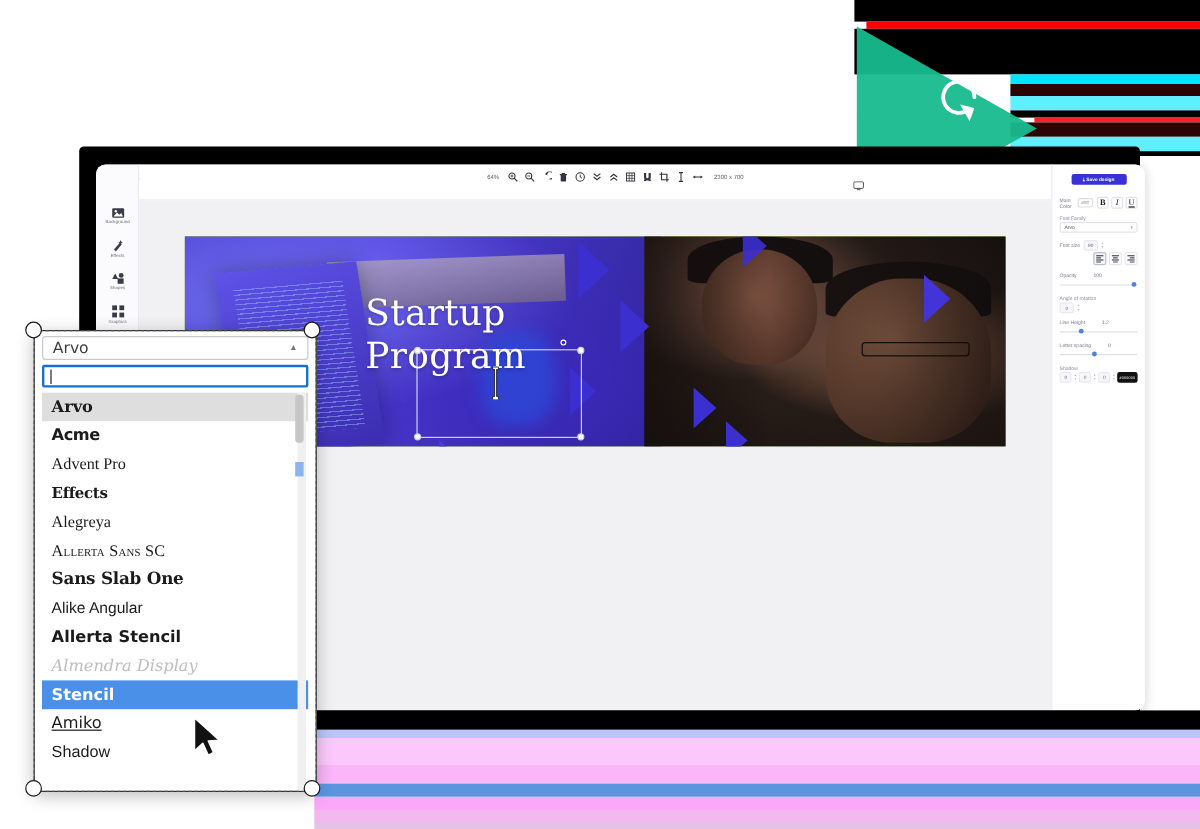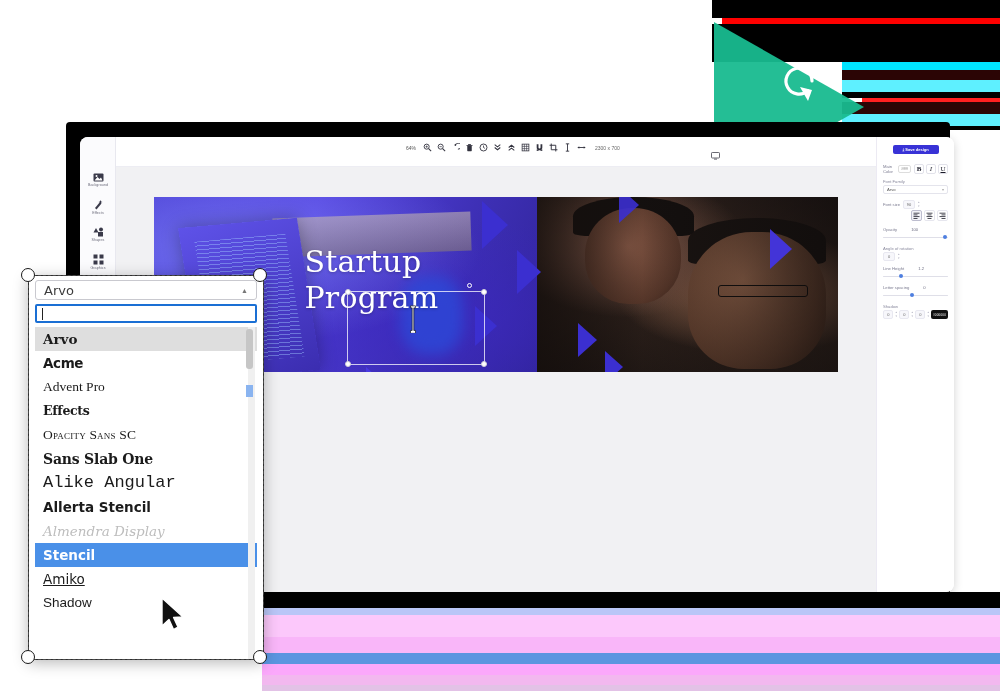--- a/index.html
+++ b/index.html
@@ -230,21 +230,21 @@
   .dd-item.current { background:#dedede; }
   .dd-item.selected { background:#4a90e8; color:#fff; }
   .f-arvo { font-family:"DejaVu Serif", serif; font-weight:bold; }
   .f-abhaya { font-family:"Liberation Serif", serif; }
   .f-acme { font-family:"DejaVu Sans", sans-serif; font-weight:bold; letter-spacing:-.4px;}
   .f-advent { font-family:Liberation Serif, serif; font-weight:300; }
   .f-aladin { font-family:"DejaVu Serif", serif; font-weight:bold; font-size:12.5px; letter-spacing:-.3px;}
   .f-alegreya { font-family:"Liberation Serif", serif; }
   .f-alegreyasc { font-family:"Liberation Serif", serif; font-variant:small-caps; letter-spacing:.2px;}
   .f-alfa { font-family:"DejaVu Serif", serif; font-weight:bold; font-size:14px; letter-spacing:-.2px;}
-  .f-alike { font-family:Liberation Mono, monospace; font-size:17px;}
+  .f-alike { font-family:Liberation Sans, sans-serif; font-size:13px;}
   .f-allerta { font-family:"DejaVu Sans", sans-serif; font-weight:bold; }
   .f-almendra { font-family:"DejaVu Serif", serif; color:#bdbdbd; font-style:italic; }
   .f-amaranth { font-family:"DejaVu Sans", sans-serif; font-weight:bold; }
   .f-amiko { font-family:"DejaVu Sans", sans-serif;text-decoration:underline; }
   .f-anaheim { font-family:"Liberation Sans", sans-serif; }
   .dd-scroll { position:absolute; right:2px; top:0px; width:7px; height:332px; background:#f0f0f0; }
   .dd-thumb { position:absolute; right:2px; top:2px; width:7px; height:40px; background:#c6c6c6; border-radius:3px; }
   .dd-marker { position:absolute; right:2px; top:58px; width:7px; height:12px; background:#8ab4f0; }
 
   .mouse-cursor { position:absolute; left:160px; top:597px; width:26px; height:34px; }
@@ -616,21 +616,22 @@
     </div>
     <div class="dd-search">
       <span class="dd-caretbar"></span>
       <span></span>
     </div>
     <div class="dd-list">
       <div class="dd-item current f-arvo">Arvo</div>
       <div class="dd-item f-acme">Acme</div>
       <div class="dd-item f-advent">Advent Pro</div>
       <div class="dd-item f-aladin">Effects</div>
-      <div class="dd-item f-alegreyasc">Opacity Sans SC</div>
+      <div class="dd-item f-alegreya">Alegreya</div>
+      <div class="dd-item f-alegreyasc">Allerta Sans SC</div>
       <div class="dd-item f-alfa">Sans Slab One</div>
       <div class="dd-item f-alike">Alike Angular</div>
       <div class="dd-item f-allerta">Allerta Stencil</div>
       <div class="dd-item f-almendra">Almendra Display</div>
       <div class="dd-item selected f-amaranth">Stencil</div>
       <div class="dd-item f-amiko">Amiko</div>
       <div class="dd-item f-anaheim">Shadow</div>
       <div class="dd-scroll">
         <div class="dd-thumb"></div>
         <div class="dd-marker"></div>

